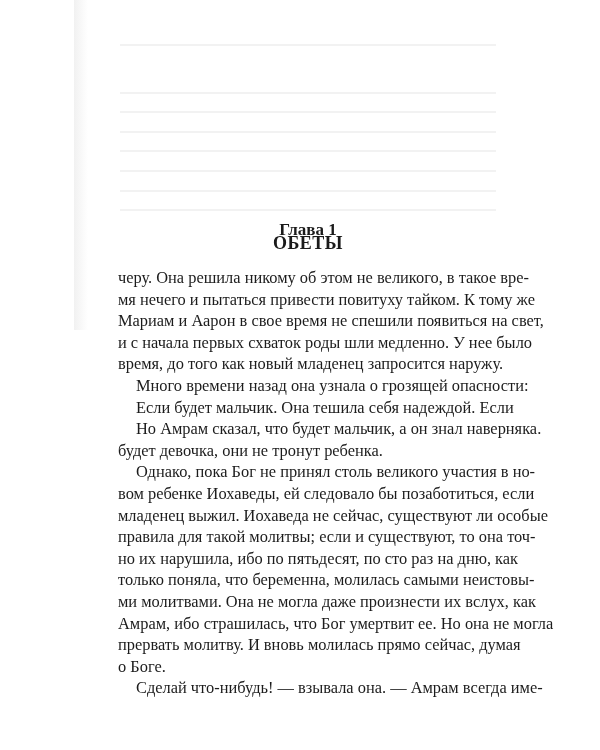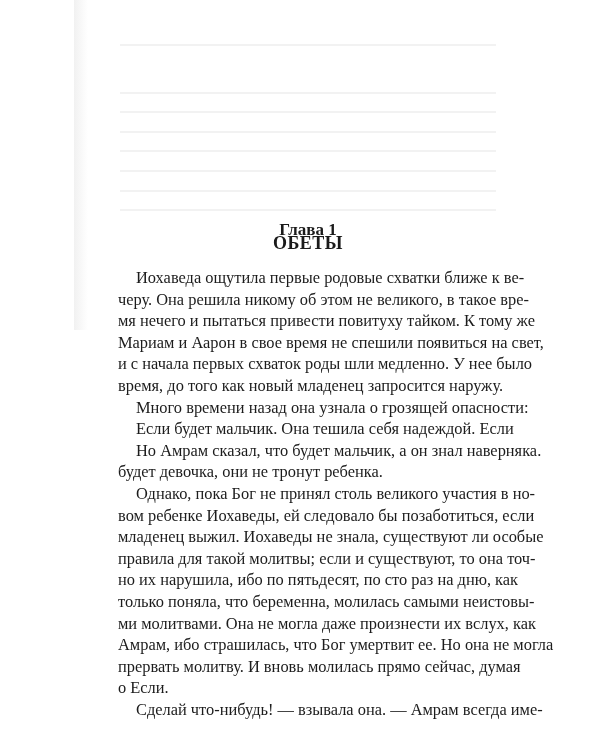--- a/index.html
+++ b/index.html
@@ -90,34 +90,33 @@
 <div class="showthrough" style="top:131px;"></div>
 <div class="showthrough" style="top:150px;"></div>
 <div class="showthrough" style="top:170px;"></div>
 <div class="showthrough" style="top:190px;"></div>
 <div class="showthrough" style="top:209px;"></div>
 
 <div class="chapter-head chapter-number">Глава 1</div>
 <div class="chapter-head chapter-title">ОБЕТЫ</div>
 
 <div class="body-text" id="body-text">
-    <span class="line indent">Иохаведа ощутила первые родовые схватки ближе к ве-</span>
     <span class="line">черу. Она решила никому об этом не великого, в такое вре-</span>
     <span class="line">мя нечего и пытаться привести повитуху тайком. К тому же</span>
     <span class="line">Мариам и Аарон в свое время не спешили появиться на свет,</span>
     <span class="line">и с начала первых схваток роды шли медленно. У нее было</span>
     <span class="line last">время, до того как новый младенец запросится наружу.</span>
     <span class="line indent">Много времени назад она узнала о грозящей опасности:</span>
     <span class="line indent">Если будет мальчик. Она тешила себя надеждой. Если</span>
     <span class="line indent">Но Амрам сказал, что будет мальчик, а он знал наверняка.</span>
     <span class="line last">будет девочка, они не тронут ребенка.</span>
     <span class="line indent">Однако, пока Бог не принял столь великого участия в но-</span>
     <span class="line">вом ребенке Иохаведы, ей следовало бы позаботиться, если</span>
-    <span class="line">младенец выжил. Иохаведы не знала, существуют ли особые</span>
+    <span class="line">младенец выжил. Иохаведа не сейчас, существуют ли особые</span>
     <span class="line">правила для такой молитвы; если и существуют, то она точ-</span>
     <span class="line">но их нарушила, ибо по пятьдесят, по сто раз на дню, как</span>
     <span class="line">только поняла, что беременна, молилась самыми неистовы-</span>
     <span class="line">ми молитвами. Она не могла даже произнести их вслух, как</span>
     <span class="line">Амрам, ибо страшилась, что Бог умертвит ее. Но она не могла</span>
     <span class="line">прервать молитву. И вновь молилась прямо сейчас, думая</span>
-    <span class="line last">о Если.</span>
+    <span class="line last">о Боге.</span>
     <span class="line indent">Сделай что-нибудь! — взывала она. — Амрам всегда име-</span>
   </div>
 
 </body></html>

